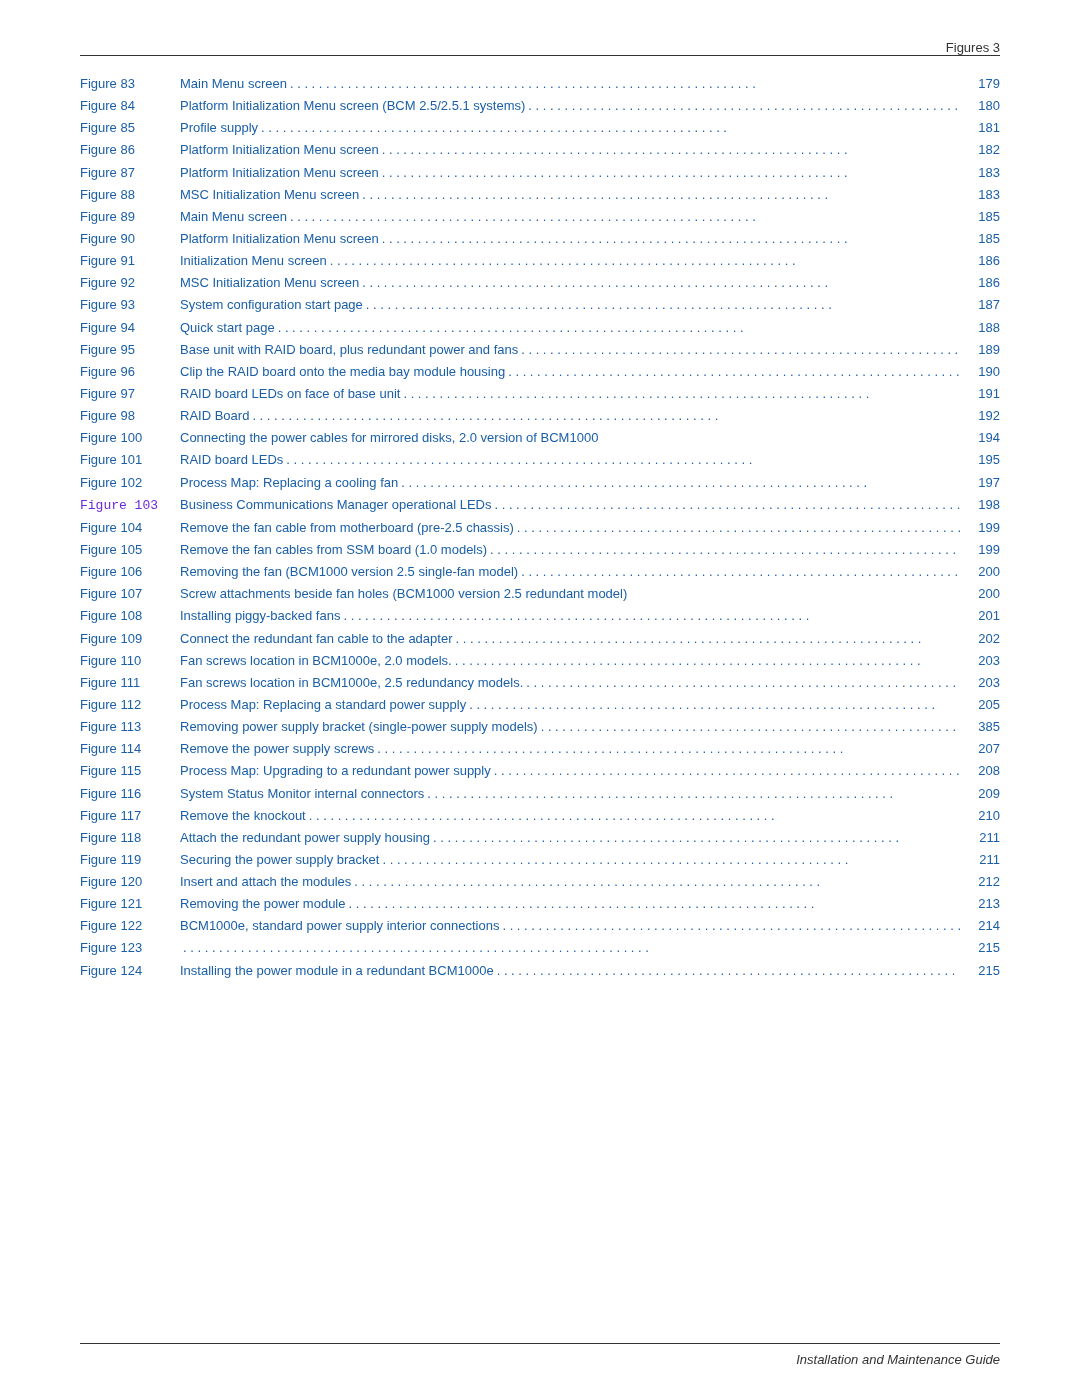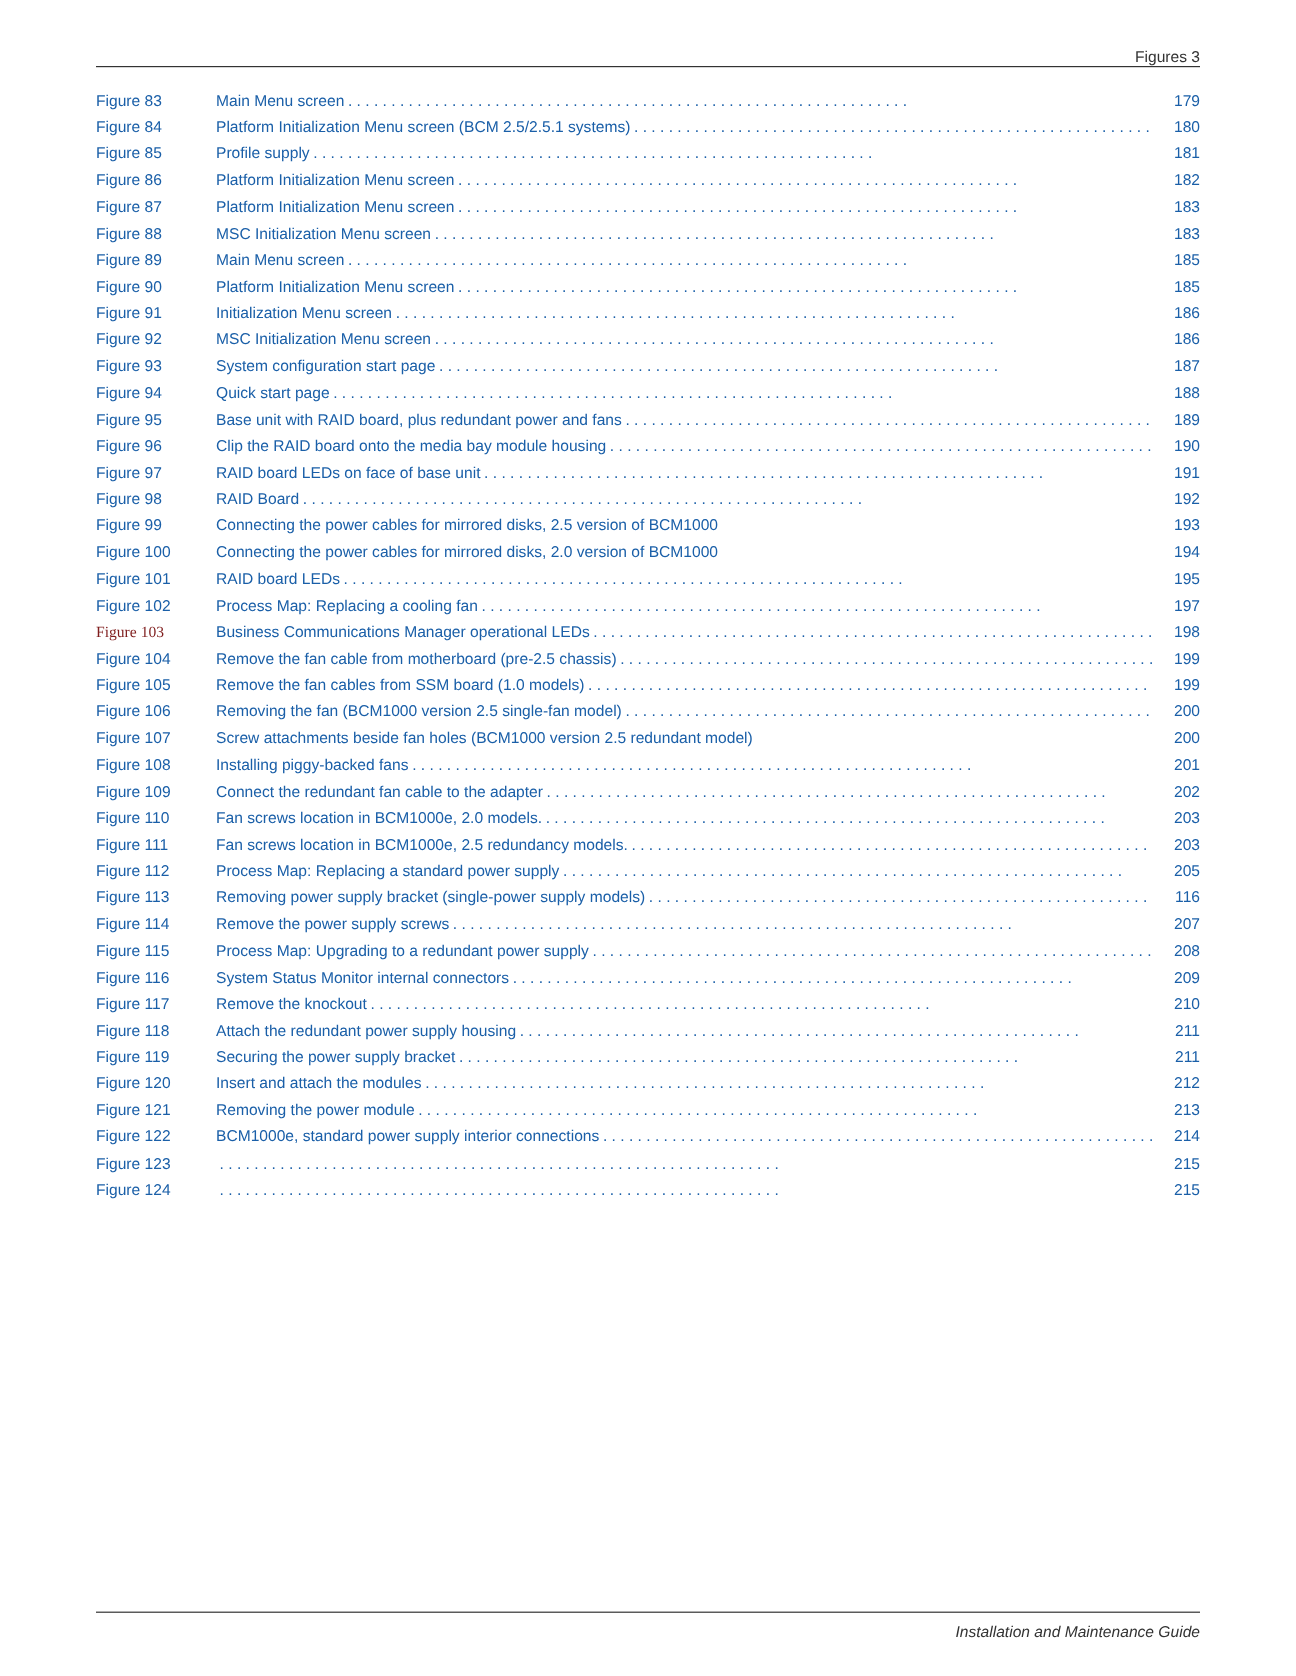--- a/index.html
+++ b/index.html
@@ -189,28 +189,20 @@
       </div>
       <div style="display: flex; align-items: baseline; margin-bottom: 2px; line-height: 1.55;">
         <a href="#" style="color: rgb(26, 95, 168); font-size: 13px; min-width: 100px; flex-shrink: 0; text-decoration: none; font-family: Arial, Helvetica, sans-serif;">Figure 98</a>
         <span style="flex: 1 1 0%; display: flex; align-items: baseline; overflow: hidden; min-width: 0px;">
           <a href="#" style="color: rgb(26, 95, 168); font-size: 13px; text-decoration: none; white-space: nowrap; font-family: Arial, Helvetica, sans-serif;">RAID Board</a>
           <span style="color: rgb(26, 95, 168); font-size: 13px; flex: 1 1 0%; overflow: hidden; white-space: nowrap; letter-spacing: 0px; margin-left: 3px; font-family: Arial, Helvetica, sans-serif;"> . . . . . . . . . . . . . . . . . . . . . . . . . . . . . . . . . . . . . . . . . . . . . . . . . . . . . . . . . . . . . . . . .</span>
         </span>
         <span style="color: rgb(26, 95, 168); font-size: 13px; min-width: 40px; text-align: right; flex-shrink: 0; font-family: Arial, Helvetica, sans-serif;">192</span>
       </div>
       <div style="display: flex; align-items: baseline; margin-bottom: 2px; line-height: 1.55;">
-        <a href="#" style="color: rgb(26, 95, 168); font-size: 13px; min-width: 100px; flex-shrink: 0; text-decoration: none; font-family: Arial, Helvetica, sans-serif;">Figure 99</a>
-        <span style="flex: 1 1 0%; display: flex; align-items: baseline; overflow: hidden; min-width: 0px;">
-          <a href="#" style="color: rgb(26, 95, 168); font-size: 13px; text-decoration: none; white-space: nowrap; font-family: Arial, Helvetica, sans-serif;">Connecting the power cables for mirrored disks, 2.5 version of BCM1000</a>
-          <span style="flex: 1 1 0%;"></span>
-        </span>
-        <span style="color: rgb(26, 95, 168); font-size: 13px; min-width: 40px; text-align: right; flex-shrink: 0; font-family: Arial, Helvetica, sans-serif;">193</span>
-      </div>
-      <div style="display: flex; align-items: baseline; margin-bottom: 2px; line-height: 1.55;">
         <a href="#" style="color: rgb(26, 95, 168); font-size: 13px; min-width: 100px; flex-shrink: 0; text-decoration: none; font-family: Arial, Helvetica, sans-serif;">Figure 100</a>
         <span style="flex: 1 1 0%; display: flex; align-items: baseline; overflow: hidden; min-width: 0px;">
           <a href="#" style="color: rgb(26, 95, 168); font-size: 13px; text-decoration: none; white-space: nowrap; font-family: Arial, Helvetica, sans-serif;">Connecting the power cables for mirrored disks, 2.0 version of BCM1000</a>
           <span style="flex: 1 1 0%;"></span>
         </span>
         <span style="color: rgb(26, 95, 168); font-size: 13px; min-width: 40px; text-align: right; flex-shrink: 0; font-family: Arial, Helvetica, sans-serif;">194</span>
       </div>
       <div style="display: flex; align-items: baseline; margin-bottom: 2px; line-height: 1.55;">
         <a href="#" style="color: rgb(26, 95, 168); font-size: 13px; min-width: 100px; flex-shrink: 0; text-decoration: none; font-family: Arial, Helvetica, sans-serif;">Figure 101</a>
         <span style="flex: 1 1 0%; display: flex; align-items: baseline; overflow: hidden; min-width: 0px;">
@@ -221,21 +213,21 @@
       </div>
       <div style="display: flex; align-items: baseline; margin-bottom: 2px; line-height: 1.55;">
         <a href="#" style="color: rgb(26, 95, 168); font-size: 13px; min-width: 100px; flex-shrink: 0; text-decoration: none; font-family: Arial, Helvetica, sans-serif;">Figure 102</a>
         <span style="flex: 1 1 0%; display: flex; align-items: baseline; overflow: hidden; min-width: 0px;">
           <a href="#" style="color: rgb(26, 95, 168); font-size: 13px; text-decoration: none; white-space: nowrap; font-family: Arial, Helvetica, sans-serif;">Process Map: Replacing a cooling fan</a>
           <span style="color: rgb(26, 95, 168); font-size: 13px; flex: 1 1 0%; overflow: hidden; white-space: nowrap; letter-spacing: 0px; margin-left: 3px; font-family: Arial, Helvetica, sans-serif;"> . . . . . . . . . . . . . . . . . . . . . . . . . . . . . . . . . . . . . . . . . . . . . . . . . . . . . . . . . . . . . . . . .</span>
         </span>
         <span style="color: rgb(26, 95, 168); font-size: 13px; min-width: 40px; text-align: right; flex-shrink: 0; font-family: Arial, Helvetica, sans-serif;">197</span>
       </div>
       <div style="display: flex; align-items: baseline; margin-bottom: 2px; line-height: 1.55;">
-        <a href="#" style="color: #7f1d1d; font-size: 13px; min-width: 100px; flex-shrink: 0; text-decoration: none; font-family: Liberation Serif, serif;">Figure 103</a>
+        <a href="#" style="color: #6d28d9; font-size: 13px; min-width: 100px; flex-shrink: 0; text-decoration: none; font-family: Liberation Mono, monospace;">Figure 103</a>
         <span style="flex: 1 1 0%; display: flex; align-items: baseline; overflow: hidden; min-width: 0px;">
           <a href="#" style="color: rgb(26, 95, 168); font-size: 13px; text-decoration: none; white-space: nowrap; font-family: Arial, Helvetica, sans-serif;">Business Communications Manager operational LEDs</a>
           <span style="color: rgb(26, 95, 168); font-size: 13px; flex: 1 1 0%; overflow: hidden; white-space: nowrap; letter-spacing: 0px; margin-left: 3px; font-family: Arial, Helvetica, sans-serif;"> . . . . . . . . . . . . . . . . . . . . . . . . . . . . . . . . . . . . . . . . . . . . . . . . . . . . . . . . . . . . . . . . .</span>
         </span>
         <span style="color: rgb(26, 95, 168); font-size: 13px; min-width: 40px; text-align: right; flex-shrink: 0; font-family: Arial, Helvetica, sans-serif;">198</span>
       </div>
       <div style="display: flex; align-items: baseline; margin-bottom: 2px; line-height: 1.55;">
         <a href="#" style="color: rgb(26, 95, 168); font-size: 13px; min-width: 100px; flex-shrink: 0; text-decoration: none; font-family: Arial, Helvetica, sans-serif;">Figure 104</a>
         <span style="flex: 1 1 0%; display: flex; align-items: baseline; overflow: hidden; min-width: 0px;">
           <a href="#" style="color: rgb(26, 95, 168); font-size: 13px; text-decoration: none; white-space: nowrap; font-family: Arial, Helvetica, sans-serif;">Remove the fan cable from motherboard (pre-2.5 chassis)</a>
@@ -306,21 +298,21 @@
           <span style="color: rgb(26, 95, 168); font-size: 13px; flex: 1 1 0%; overflow: hidden; white-space: nowrap; letter-spacing: 0px; margin-left: 3px; font-family: Arial, Helvetica, sans-serif;"> . . . . . . . . . . . . . . . . . . . . . . . . . . . . . . . . . . . . . . . . . . . . . . . . . . . . . . . . . . . . . . . . .</span>
         </span>
         <span style="color: rgb(26, 95, 168); font-size: 13px; min-width: 40px; text-align: right; flex-shrink: 0; font-family: Arial, Helvetica, sans-serif;">205</span>
       </div>
       <div style="display: flex; align-items: baseline; margin-bottom: 2px; line-height: 1.55;">
         <a href="#" style="color: rgb(26, 95, 168); font-size: 13px; min-width: 100px; flex-shrink: 0; text-decoration: none; font-family: Arial, Helvetica, sans-serif;">Figure 113</a>
         <span style="flex: 1 1 0%; display: flex; align-items: baseline; overflow: hidden; min-width: 0px;">
           <a href="#" style="color: rgb(26, 95, 168); font-size: 13px; text-decoration: none; white-space: nowrap; font-family: Arial, Helvetica, sans-serif;">Removing power supply bracket (single-power supply models)</a>
           <span style="color: rgb(26, 95, 168); font-size: 13px; flex: 1 1 0%; overflow: hidden; white-space: nowrap; letter-spacing: 0px; margin-left: 3px; font-family: Arial, Helvetica, sans-serif;"> . . . . . . . . . . . . . . . . . . . . . . . . . . . . . . . . . . . . . . . . . . . . . . . . . . . . . . . . . . . . . . . . .</span>
         </span>
-        <span style="color: rgb(26, 95, 168); font-size: 13px; min-width: 40px; text-align: right; flex-shrink: 0; font-family: Arial, Helvetica, sans-serif;">116</span>
+        <span style="color: rgb(26, 95, 168); font-size: 13px; min-width: 40px; text-align: right; flex-shrink: 0; font-family: Arial, Helvetica, sans-serif;">385</span>
       </div>
       <div style="display: flex; align-items: baseline; margin-bottom: 2px; line-height: 1.55;">
         <a href="#" style="color: rgb(26, 95, 168); font-size: 13px; min-width: 100px; flex-shrink: 0; text-decoration: none; font-family: Arial, Helvetica, sans-serif;">Figure 114</a>
         <span style="flex: 1 1 0%; display: flex; align-items: baseline; overflow: hidden; min-width: 0px;">
           <a href="#" style="color: rgb(26, 95, 168); font-size: 13px; text-decoration: none; white-space: nowrap; font-family: Arial, Helvetica, sans-serif;">Remove the power supply screws</a>
           <span style="color: rgb(26, 95, 168); font-size: 13px; flex: 1 1 0%; overflow: hidden; white-space: nowrap; letter-spacing: 0px; margin-left: 3px; font-family: Arial, Helvetica, sans-serif;"> . . . . . . . . . . . . . . . . . . . . . . . . . . . . . . . . . . . . . . . . . . . . . . . . . . . . . . . . . . . . . . . . .</span>
         </span>
         <span style="color: rgb(26, 95, 168); font-size: 13px; min-width: 40px; text-align: right; flex-shrink: 0; font-family: Arial, Helvetica, sans-serif;">207</span>
       </div>
       <div style="display: flex; align-items: baseline; margin-bottom: 2px; line-height: 1.55;">
@@ -390,20 +382,21 @@
       <div style="display: flex; align-items: baseline; margin-bottom: 2px; line-height: 1.55;">
         <a href="#" style="color: rgb(26, 95, 168); font-size: 13px; min-width: 100px; flex-shrink: 0; text-decoration: none; font-family: Arial, Helvetica, sans-serif;">Figure 123</a>
         <span style="flex: 1 1 0%; display: flex; align-items: baseline; overflow: hidden; min-width: 0px;">
           <span style="color: rgb(26, 95, 168); font-size: 13px; flex: 1 1 0%; overflow: hidden; white-space: nowrap; letter-spacing: 0px; margin-left: 3px; font-family: Arial, Helvetica, sans-serif;"> . . . . . . . . . . . . . . . . . . . . . . . . . . . . . . . . . . . . . . . . . . . . . . . . . . . . . . . . . . . . . . . . .</span>
         </span>
         <span style="color: rgb(26, 95, 168); font-size: 13px; min-width: 40px; text-align: right; flex-shrink: 0; font-family: Arial, Helvetica, sans-serif;">215</span>
       </div>
       <div style="display: flex; align-items: baseline; margin-bottom: 2px; line-height: 1.55;">
         <a href="#" style="color: rgb(26, 95, 168); font-size: 13px; min-width: 100px; flex-shrink: 0; text-decoration: none; font-family: Arial, Helvetica, sans-serif;">Figure 124</a>
         <span style="flex: 1 1 0%; display: flex; align-items: baseline; overflow: hidden; min-width: 0px;">
+          <a href="#" style="color: rgb(26, 95, 168); font-size: 13px; text-decoration: none; white-space: nowrap; font-family: Arial, Helvetica, sans-serif;">Installing the power module in a redundant BCM1000e</a>
           <span style="color: rgb(26, 95, 168); font-size: 13px; flex: 1 1 0%; overflow: hidden; white-space: nowrap; letter-spacing: 0px; margin-left: 3px; font-family: Arial, Helvetica, sans-serif;"> . . . . . . . . . . . . . . . . . . . . . . . . . . . . . . . . . . . . . . . . . . . . . . . . . . . . . . . . . . . . . . . . .</span>
         </span>
         <span style="color: rgb(26, 95, 168); font-size: 13px; min-width: 40px; text-align: right; flex-shrink: 0; font-family: Arial, Helvetica, sans-serif;">215</span>
       </div>
     </div>
 
   <div class="bottom-footer">
     <span class="bottom-footer-text">Installation and Maintenance Guide</span>
   </div>
 

